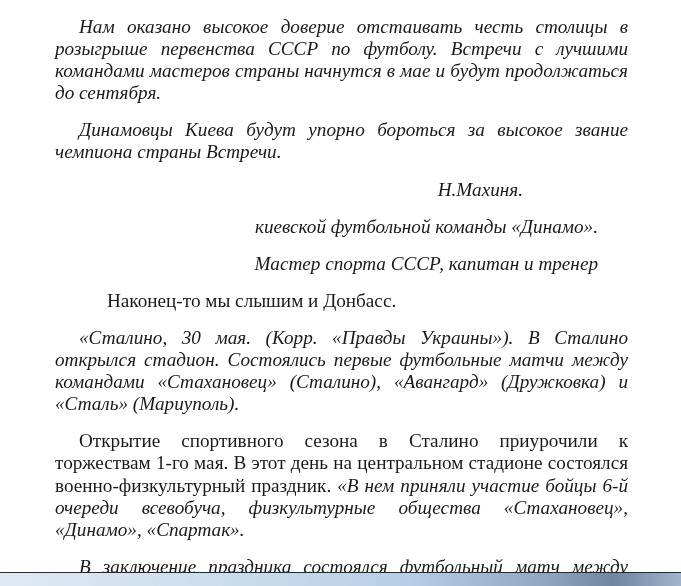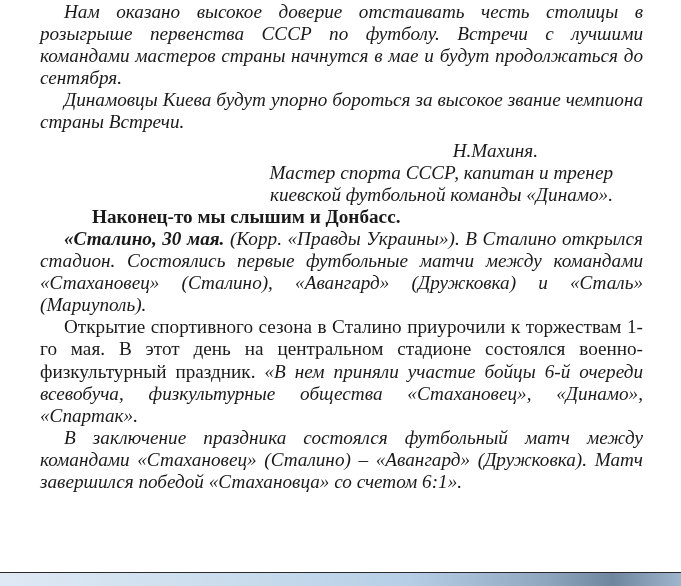--- a/index.html
+++ b/index.html
@@ -26,40 +26,39 @@
   }
   .content {
     position: absolute;
     left: 40px;
     top: 1px;
     width: 603px;
     font-size: 19.2px;
     line-height: 22.1px;
   }
   p {
-    margin: 0;
+    margin: 15px;
     text-align: justify;
     text-indent: 24px;
   }
   .it { font-style: italic; }
-  .b { font-weight: bold; }
+  .b { font-weight: normal; }
   .sig {
     text-align: right;
     text-indent: 0;
     font-weight: normal;
     font-style: italic;
     padding-right: 30px;
   }
   .sig.name {
     padding-right: 105px;
     margin-top: 6px;
   }
   .indent-plain {
     text-indent: 52px;
-    font-weight: bold;
   }
   .bottom-bar {
     position: absolute;
     left: 0;
     top: 572px;
     width: 681px;
     height: 14px;
     border-top: 1px solid #2a2a2a;
     background: linear-gradient(to right, #dfe9f4 0%, #c9dced 35%, #b6cfe6 60%, #8fa7bf 80%, #6f869f 90%, #9eb5cc 100%);
   }
@@ -67,22 +66,22 @@
 </head>
 <body>
 
 <div class="page">
   <div class="content">
 
     <p class="it">Нам оказано высокое доверие отстаивать честь столицы в розыгрыше первенства СССР по футболу. Встречи с лучшими командами мастеров страны начнутся в мае и будут продолжаться до сентября.</p>
     <p class="it">Динамовцы Киева будут упорно бороться за высокое звание чемпиона страны Встречи.</p>
 
     <p class="sig name">Н.Махиня.</p>
+    <p class="sig">киевской футбольной команды «Динамо».</p>
     <p class="sig">Мастер спорта СССР, капитан и тренер</p>
-    <p class="sig">киевской футбольной команды «Динамо».</p>
 
     <p class="indent-plain">Наконец-то мы слышим и Донбасс.</p>
 
     <p class="it"><span class="b">«Сталино, 30 мая.</span><span> (Корр. «Правды Украины»). В Сталино открылся стадион. Состоялись первые футбольные матчи между командами «Стахановец» (Сталино), «Авангард» (Дружковка) и «Сталь» (Мариуполь).</span></p>
 
 
     <p><span>Открытие спортивного сезона в Сталино приурочили к торжествам 1-го мая. В этот день на центральном стадионе состоялся военно-физкультурный праздник. </span><span class="it">«В нем приняли участие бойцы 6-й очереди всевобуча, физкультурные общества «Стахановец», «Динамо», «Спартак».</span></p>
 
 
     <p class="it">В заключение праздника состоялся футбольный матч между командами «Стахановец» (Сталино) – «Авангард» (Дружковка). Матч завершился победой «Стахановца» со счетом 6:1».</p>

